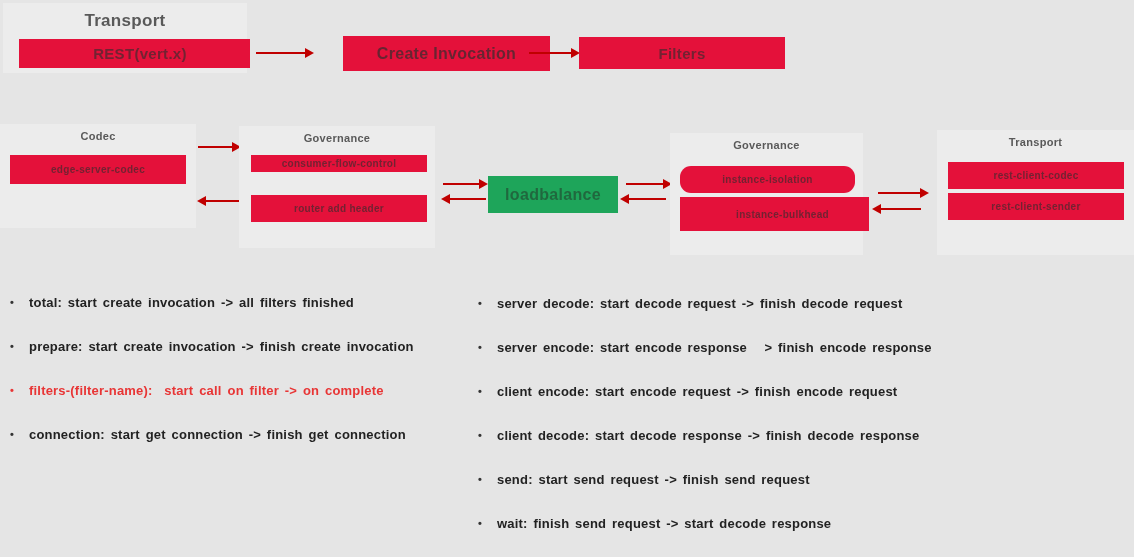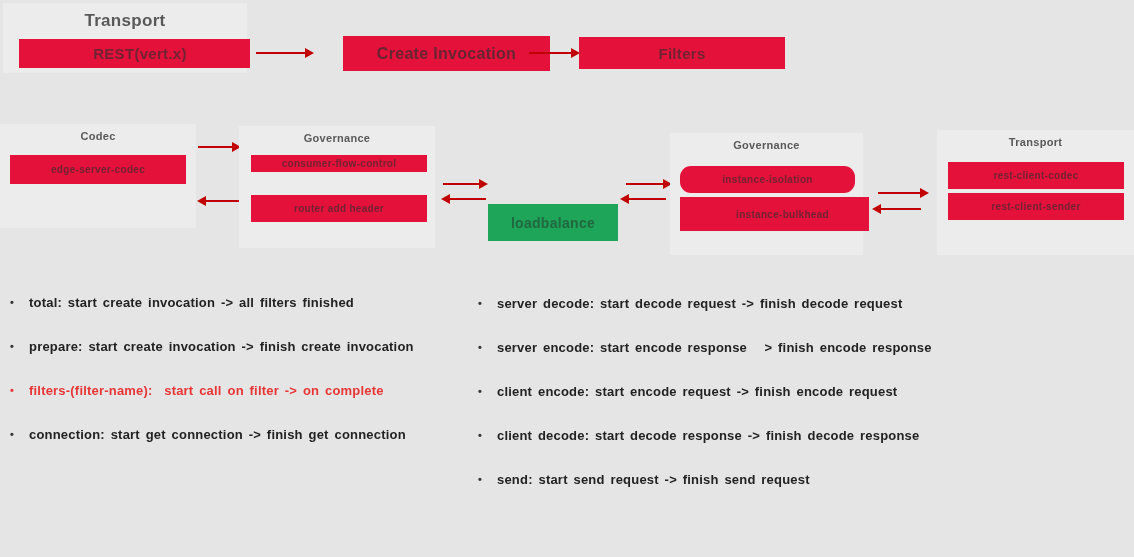--- a/index.html
+++ b/index.html
@@ -17,21 +17,21 @@
   .redbox{
     position:absolute;background:var(--red_box,#e4113a);
     display:flex;align-items:center;justify-content:center;
     color:rgba(45,45,45,.62);font-size:10px;letter-spacing:.3px;
   }
   .redbox.lg{font-size:16px;color:rgba(45,45,45,.68);}
   .redbox.md{font-size:15px;color:rgba(45,45,45,.62);}
   .greenbox{
     position:absolute;background:var(--green_box,#1ea55a);
     display:flex;align-items:center;justify-content:center;
-    color:rgba(35,55,40,.55);font-size:14px;letter-spacing:.3px;margin-top:28px;
+    color:rgba(35,55,40,.55);font-size:16px;letter-spacing:.3px;
   }
   .arrow{position:absolute;height:2px;background:var(--arrow,#c00000);}
   .arrow.head-r::after{
     content:'';position:absolute;right:-8px;top:-4px;width:0;height:0;
     border-left:9px solid var(--arrow,#c00000);
     border-top:5px solid transparent;border-bottom:5px solid transparent;
   }
   .arrow.head-l::before{
     content:'';position:absolute;left:-8px;top:-4px;width:0;height:0;
     border-right:9px solid var(--arrow,#c00000);
@@ -110,15 +110,16 @@
     <li class="red"><span class="bullet">•</span><span class="mtext">filters-(filter-name):  start call on filter -&gt; on complete</span></li>
     <li><span class="bullet">•</span><span class="mtext">connection: start get connection -&gt; finish get connection</span></li>
   </ul>
 
   <ul class="metrics" style="left:478px;top:295px;">
     <li><span class="bullet">•</span><span class="mtext">server decode: start decode request -&gt; finish decode request</span></li>
     <li><span class="bullet">•</span><span class="mtext">server encode: start encode response   &gt; finish encode response</span></li>
     <li><span class="bullet">•</span><span class="mtext">client encode: start encode request -&gt; finish encode request</span></li>
     <li><span class="bullet">•</span><span class="mtext">client decode: start decode response -&gt; finish decode response</span></li>
     <li><span class="bullet">•</span><span class="mtext">send: start send request -&gt; finish send request</span></li>
+    <li><span class="bullet">•</span><span class="mtext">wait: finish send request -&gt; start decode response</span></li>
   </ul>
 
 </div>
 
 </body></html>

